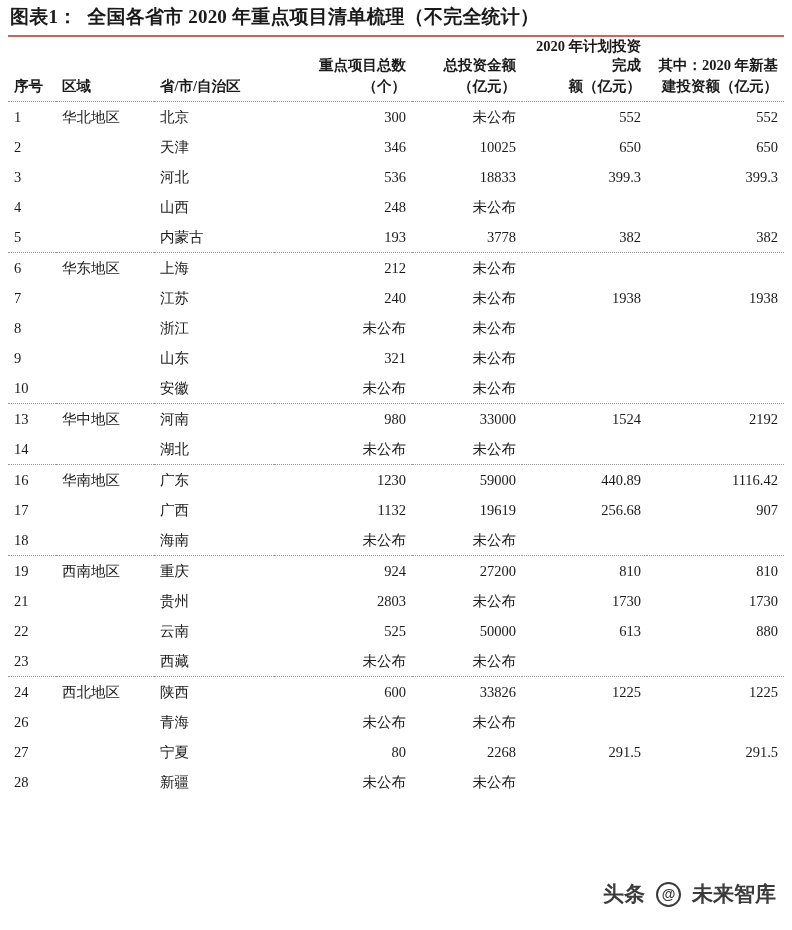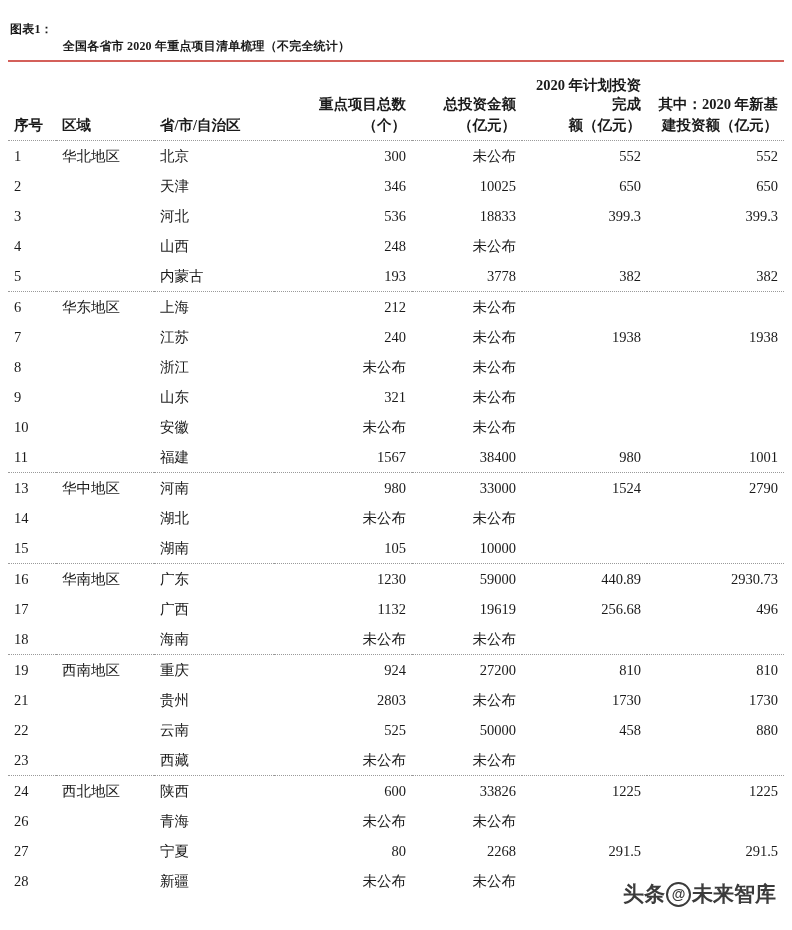--- a/index.html
+++ b/index.html
@@ -19,29 +19,29 @@
     width: 792px;
     height: 930px;
     position: relative;
     box-sizing: border-box;
     padding: 0 8px;
   }
 
   
   .title-row {
     display: flex;
-    align-items: center;
+    align-items: flex-end;
     gap: 10px;
     padding: 4px 2px 5px 2px;
     font-weight: bold;
-    font-size: 12px;
+    font-size: 19px;
     letter-spacing: 0.2px;
   }
   .title-label { white-space: nowrap; }
-  .title-text  { white-space: nowrap; margin-top: 34px; }
+  .title-text  { white-space: nowrap; }
 
   .rule-red-top {
     height: 2px;
     background: #d4605a;
     width: 100%;
   }
 
   
   table.data {
     width: 100%;
@@ -77,37 +77,37 @@
   .al { text-align: left; }
   .ar { text-align: right; }
 
   thead tr.head-labels th {
     border-bottom: 1px dotted #9a9a9a;
     padding-bottom: 5px;
     margin-left: 17px;
   }
   thead tr.head-upper th {
     padding-bottom: 0;
-    padding-top: 14px;
+    padding-top: 0;
   }
 
   
   tr.group-start td {
     border-top: 1px dotted #9a9a9a;
   }
   tr.first-body td { border-top: none; }
 
   
   .watermark {
     position: absolute;
     right: 16px;
     bottom: 22px;
     display: flex;
     align-items: center;
-    gap: 1px;
+    gap: 11px;
     font-family: "Liberation Sans", "DejaVu Sans", sans-serif;
     font-weight: bold;
     font-size: 21px;
     color: #2b2b2b;
     opacity: 0.92;
     pointer-events: none;
     white-space: nowrap;
   }
   .watermark .wm-head { letter-spacing: 0px; }
   .watermark .wm-at {
@@ -249,73 +249,55 @@
         </tr>
         <tr>
           <td class="al">10</td>
           <td class="al"></td>
           <td class="al">安徽</td>
           <td class="ar">未公布</td>
           <td class="ar">未公布</td>
           <td class="ar"></td>
           <td class="ar"></td>
         </tr>
-        <tr>
-          <td class="al">11</td>
-          <td class="al"></td>
-          <td class="al">福建</td>
-          <td class="ar">1567</td>
-          <td class="ar">38400</td>
-          <td class="ar">980</td>
-          <td class="ar">1001</td>
-        </tr>
         <tr class="group-start">
           <td class="al">13</td>
           <td class="al">华中地区</td>
           <td class="al">河南</td>
           <td class="ar">980</td>
           <td class="ar">33000</td>
           <td class="ar">1524</td>
-          <td class="ar">2790</td>
+          <td class="ar">2192</td>
         </tr>
         <tr>
           <td class="al">14</td>
           <td class="al"></td>
           <td class="al">湖北</td>
           <td class="ar">未公布</td>
           <td class="ar">未公布</td>
-          <td class="ar"></td>
-          <td class="ar"></td>
-        </tr>
-        <tr>
-          <td class="al">15</td>
-          <td class="al"></td>
-          <td class="al">湖南</td>
-          <td class="ar">105</td>
-          <td class="ar">10000</td>
           <td class="ar"></td>
           <td class="ar"></td>
         </tr>
         <tr class="group-start">
           <td class="al">16</td>
           <td class="al">华南地区</td>
           <td class="al">广东</td>
           <td class="ar">1230</td>
           <td class="ar">59000</td>
           <td class="ar">440.89</td>
-          <td class="ar">2930.73</td>
+          <td class="ar">1116.42</td>
         </tr>
         <tr>
           <td class="al">17</td>
           <td class="al"></td>
           <td class="al">广西</td>
           <td class="ar">1132</td>
           <td class="ar">19619</td>
           <td class="ar">256.68</td>
-          <td class="ar">496</td>
+          <td class="ar">907</td>
         </tr>
         <tr>
           <td class="al">18</td>
           <td class="al"></td>
           <td class="al">海南</td>
           <td class="ar">未公布</td>
           <td class="ar">未公布</td>
           <td class="ar"></td>
           <td class="ar"></td>
         </tr>
@@ -336,21 +318,21 @@
           <td class="ar">未公布</td>
           <td class="ar">1730</td>
           <td class="ar">1730</td>
         </tr>
         <tr>
           <td class="al">22</td>
           <td class="al"></td>
           <td class="al">云南</td>
           <td class="ar">525</td>
           <td class="ar">50000</td>
-          <td class="ar">458</td>
+          <td class="ar">613</td>
           <td class="ar">880</td>
         </tr>
         <tr>
           <td class="al">23</td>
           <td class="al"></td>
           <td class="al">西藏</td>
           <td class="ar">未公布</td>
           <td class="ar">未公布</td>
           <td class="ar"></td>
           <td class="ar"></td>

